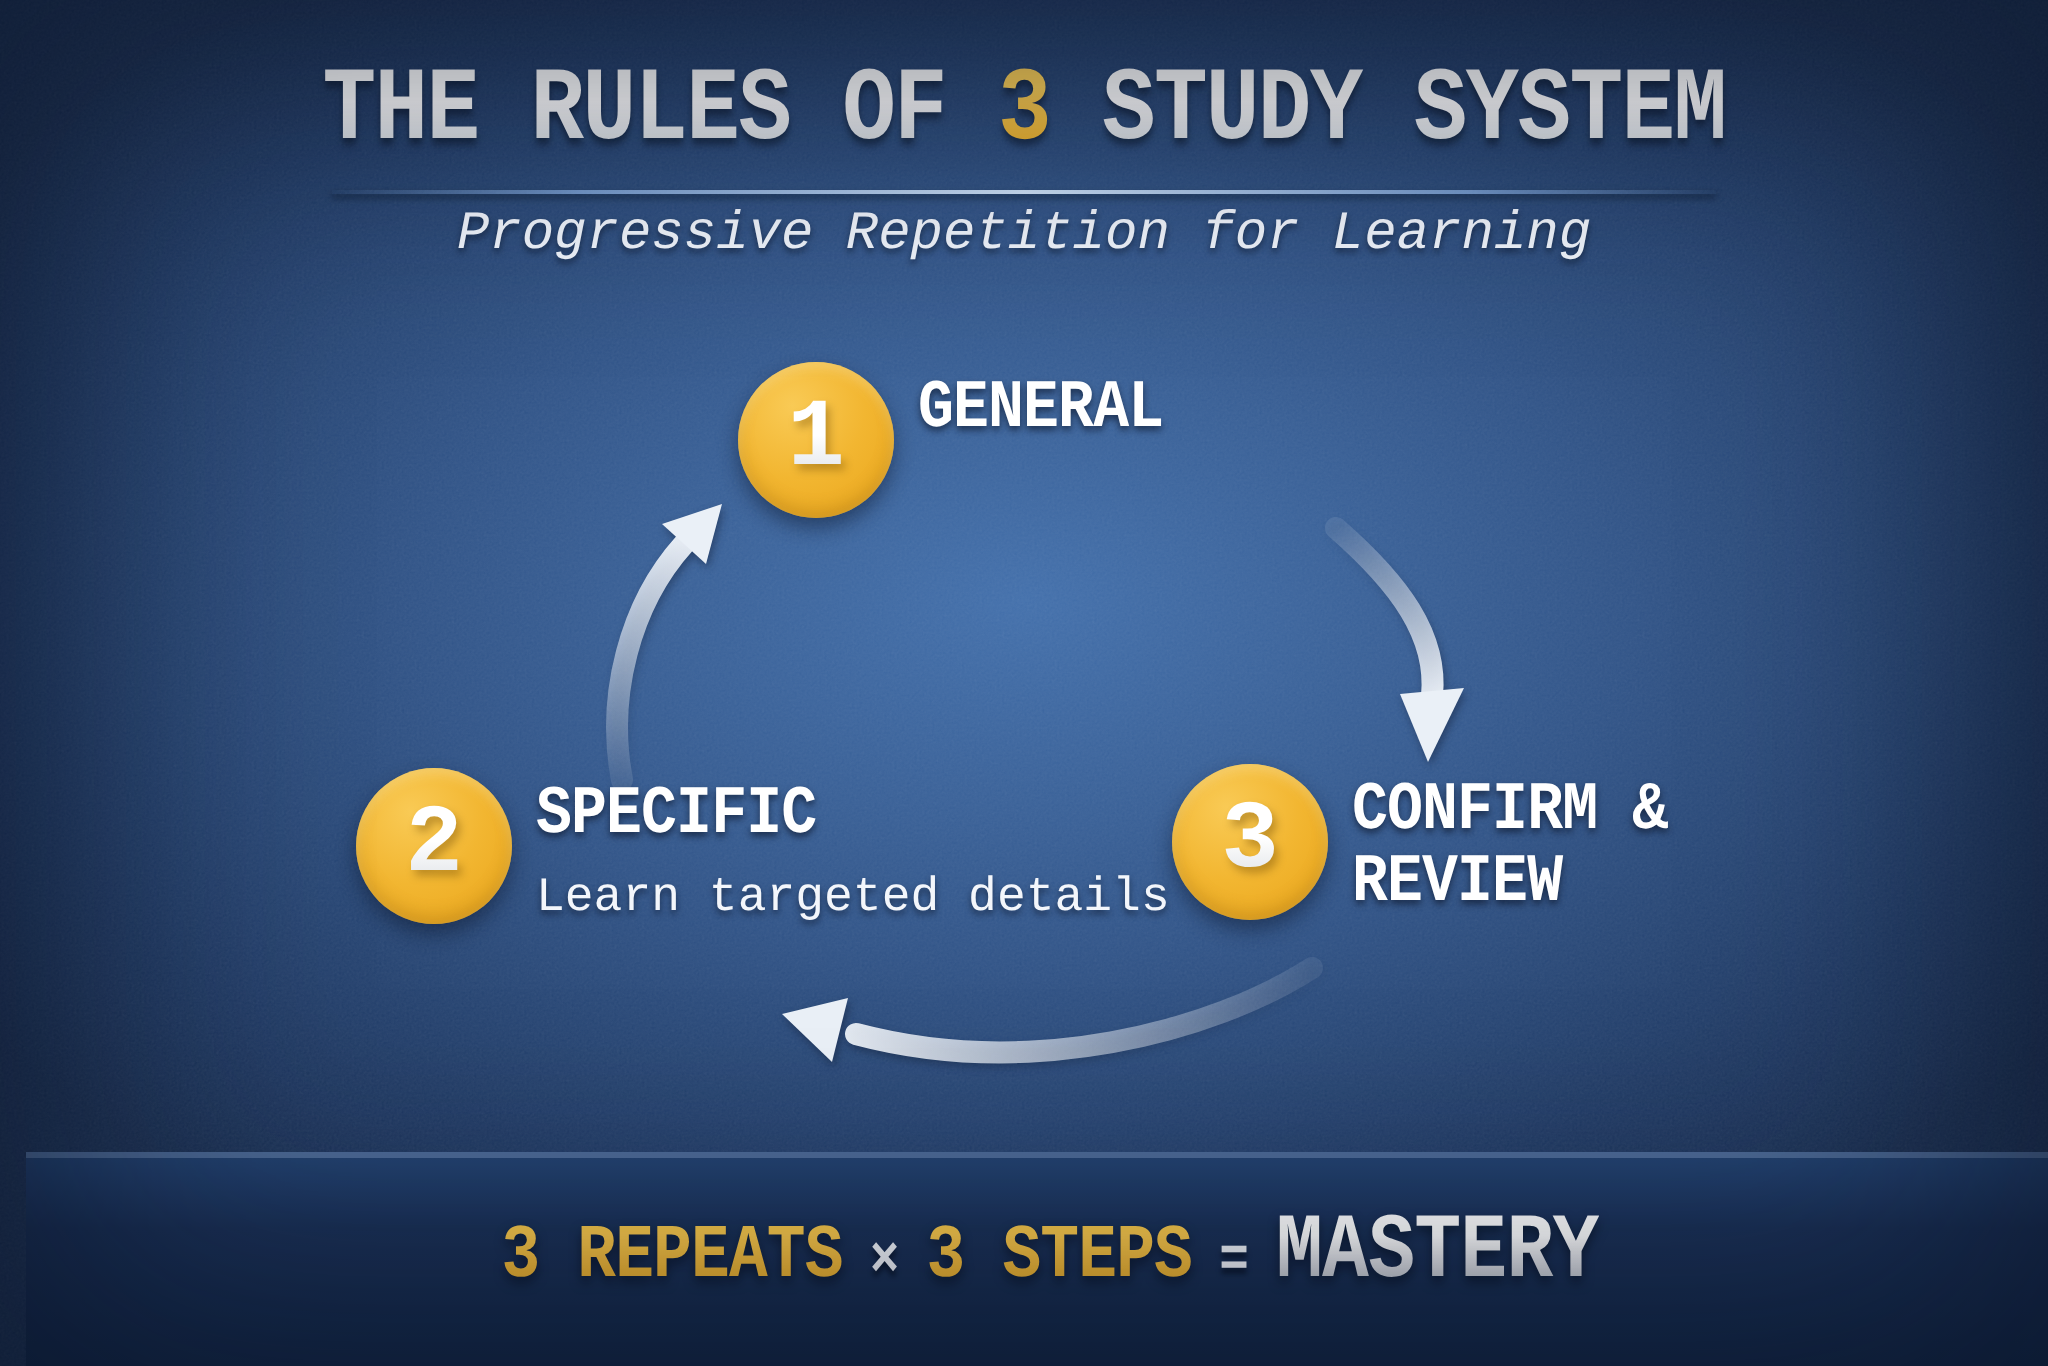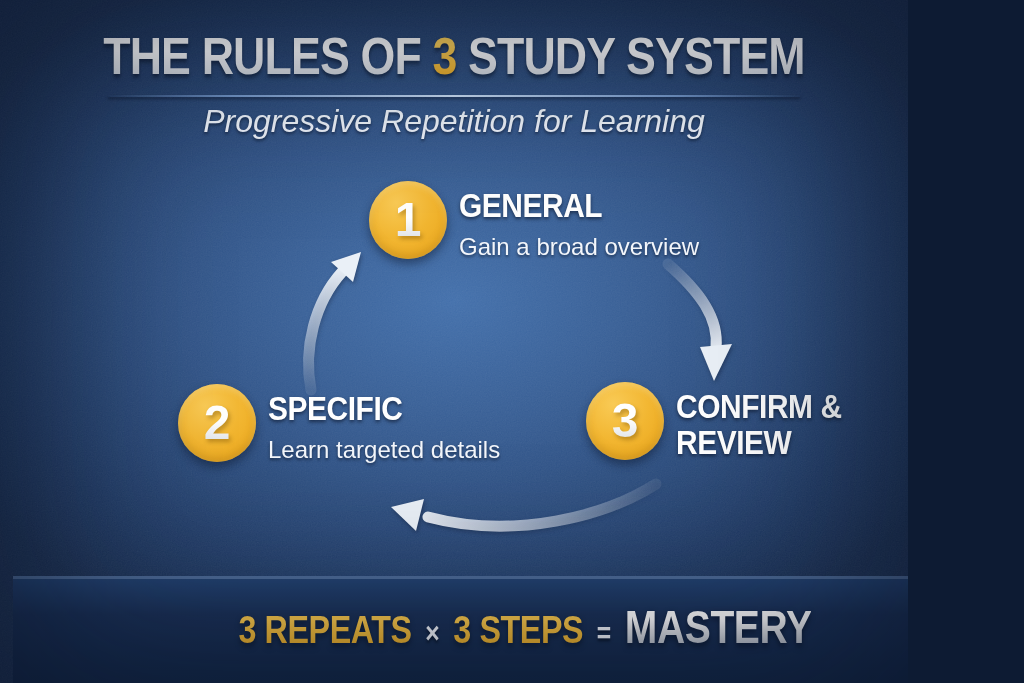--- a/index.html
+++ b/index.html
@@ -1,18 +1,18 @@
 <!DOCTYPE html>
 <html><head>
 <meta charset="utf-8">
 <style>
   html,body{margin:0;padding:0;background:#0d1b33;}
   .canvas{
-    position:relative;width:908px;height:683px;overflow:hidden;
-    font-family:Liberation Sans, sans-serif;
+    position:relative;width:1024px;height:683px;overflow:hidden;
+    font-family:Liberation Mono, monospace;
     background:radial-gradient(ellipse 62% 55% at 50% 44%,
       #3e6ca9 0%, #335b93 30%, #2b4f84 48%, #21406f 68%, #1a3560 82%, #142a4e 100%);
   }
   .vignette{position:absolute;inset:0;pointer-events:none;
     box-shadow:inset 0 0 170px 35px rgba(6,13,30,.55);}
   .noise{position:absolute;inset:0;opacity:.09;pointer-events:none;}
 
   
   .title{
     position:absolute;top:30px;left:0;width:100%;margin:0;text-align:center;
@@ -31,21 +31,21 @@
   }
   .divider{
     position:absolute;top:95px;left:50%;width:692px;height:2px;
     transform:translateX(-50%);
     background:linear-gradient(90deg,rgba(130,170,225,0) 0%,rgba(140,178,230,.75) 18%,
       #cfe2f8 50%,rgba(140,178,230,.75) 82%,rgba(130,170,225,0) 100%);
     box-shadow:0 2px 3px rgba(4,10,24,.5);
   }
   .subtitle{
     position:absolute;top:103px;left:0;width:100%;margin:0;text-align:center;
-    font-size:32px;font-style:italic;font-weight:500;color:#eef3fa;
+    font-size:27px;font-style:italic;font-weight:500;color:#eef3fa;
     text-shadow:0 2px 3px rgba(5,12,28,.55);
   }
 
   
   .step{position:absolute;display:flex;align-items:flex-start;}
   .step-1{left:369px;top:181px;}
   .step-2{left:178px;top:384px;}
   .step-3{left:586px;top:382px;}
   .badge{
     flex:0 0 auto;width:78px;height:78px;border-radius:50%;
@@ -155,21 +155,20 @@
       <polygon points="416,531 424,499 391,507" fill="#eaf0f7"></polygon>
     </g>
   </svg>
 
   <section class="step step-1">
     <div class="badge">
       <span class="badge-number">1</span>
     </div>
     <div class="step-text">
       <h2 class="step-title">GENERAL</h2>
-      <p class="step-desc">Gain a broad overview</p>
     </div>
   </section>
 
   <section class="step step-2">
     <div class="badge">
       <span class="badge-number">2</span>
     </div>
     <div class="step-text">
       <h2 class="step-title">SPECIFIC</h2>
       <p class="step-desc">Learn targeted details</p>

